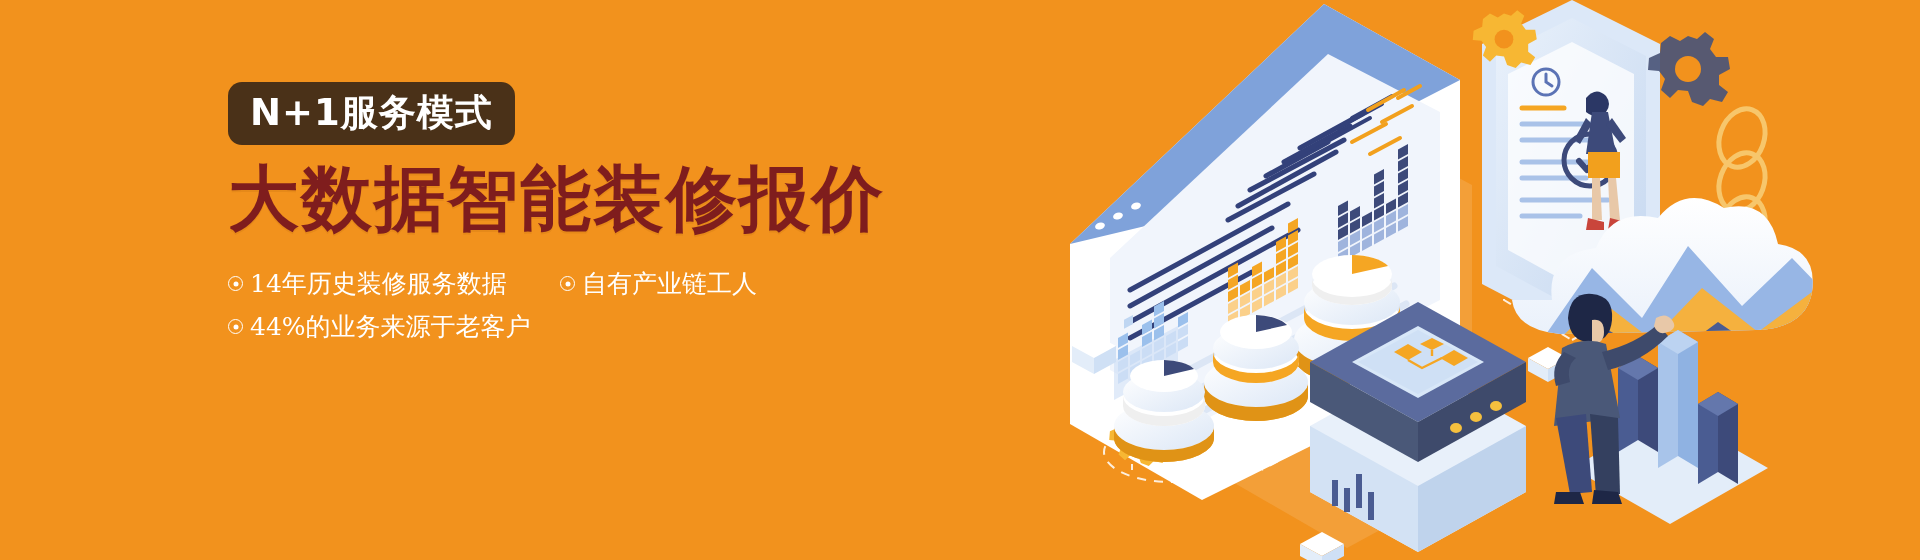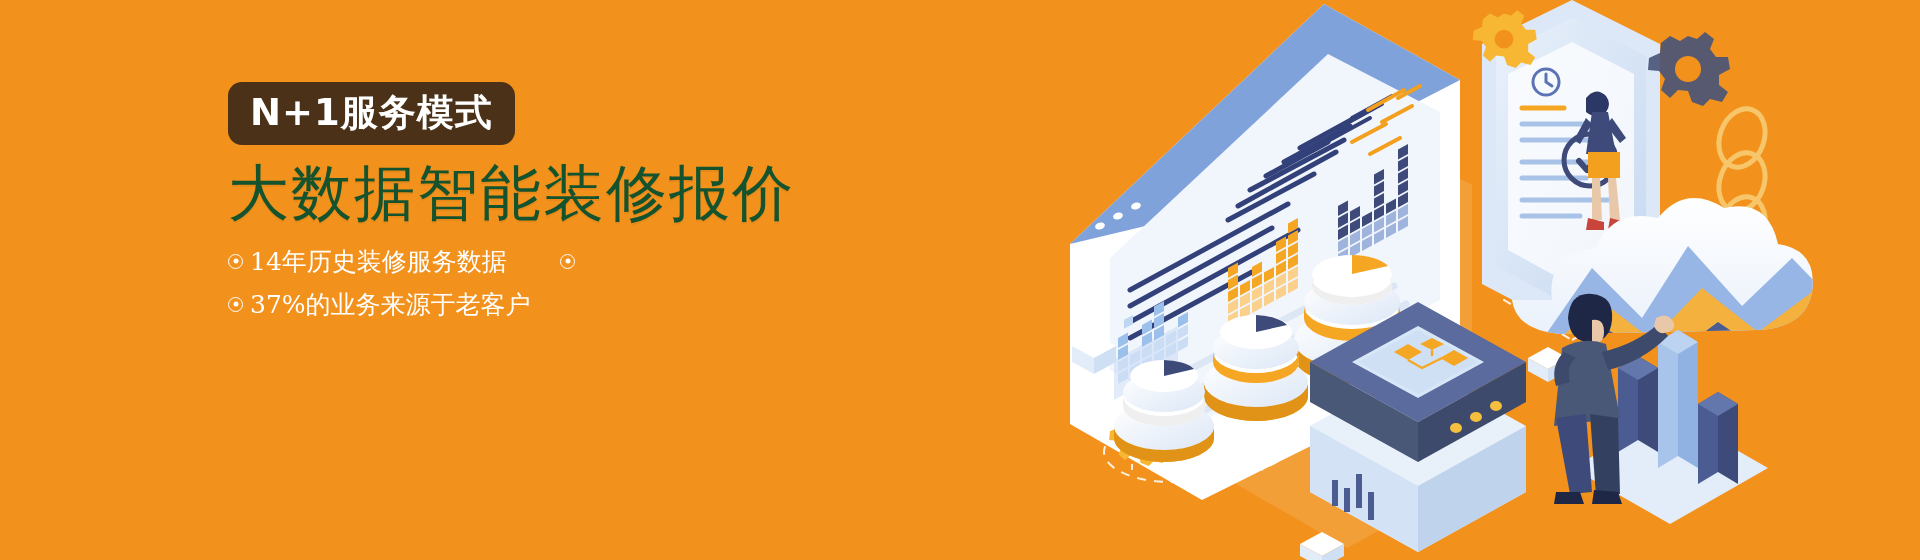--- a/index.html
+++ b/index.html
@@ -29,32 +29,32 @@
     font-size:37px;
     font-weight:bold;
     line-height:1;
     padding:12px 22px 14px 22px;
     border-radius:14px;
     letter-spacing:1px;
     font-family:"DejaVu Sans","Liberation Sans",sans-serif;
   }
   .headline {
     margin-top:16px;
-    color:#14532d;
-    font-size:61px;
-    font-weight:normal;
+    color:#7f1d1d;
+    font-size:71px;
+    font-weight:bold;
     line-height:1.06;
     letter-spacing:2px;
     white-space:nowrap;
     font-family:"DejaVu Sans","Liberation Sans",sans-serif;
     text-shadow:0 2px 0 rgba(180,100,10,0.18);
   }
 
   .bullets {
-    margin-top:14px;
+    margin-top:26px;
     display:grid;
     grid-template-columns:318px auto;
     grid-auto-rows:43px;
     column-gap:14px;
   }
   .bullet {
     display:flex;
     align-items:center;
     color:#FFFFFF;
     font-size:25px;
@@ -101,24 +101,25 @@
 
     <div class="headline">大数据智能装修报价</div>
 
     <div class="bullets">
       <div class="bullet">
         <span class="dot"></span>
         <span>14年历史装修服务数据</span>
       </div>
       <div class="bullet">
         <span class="dot"></span>
+        <span>自有产业链工人</span>
       </div>
       <div class="bullet">
         <span class="dot"></span>
-        <span>37%的业务来源于老客户</span>
+        <span>44%的业务来源于老客户</span>
       </div>
       <div class="bullet empty">
         <span class="dot"></span>
         <span></span>
       </div>
     </div>
 
   </div>
 
   <div class="illustration">

